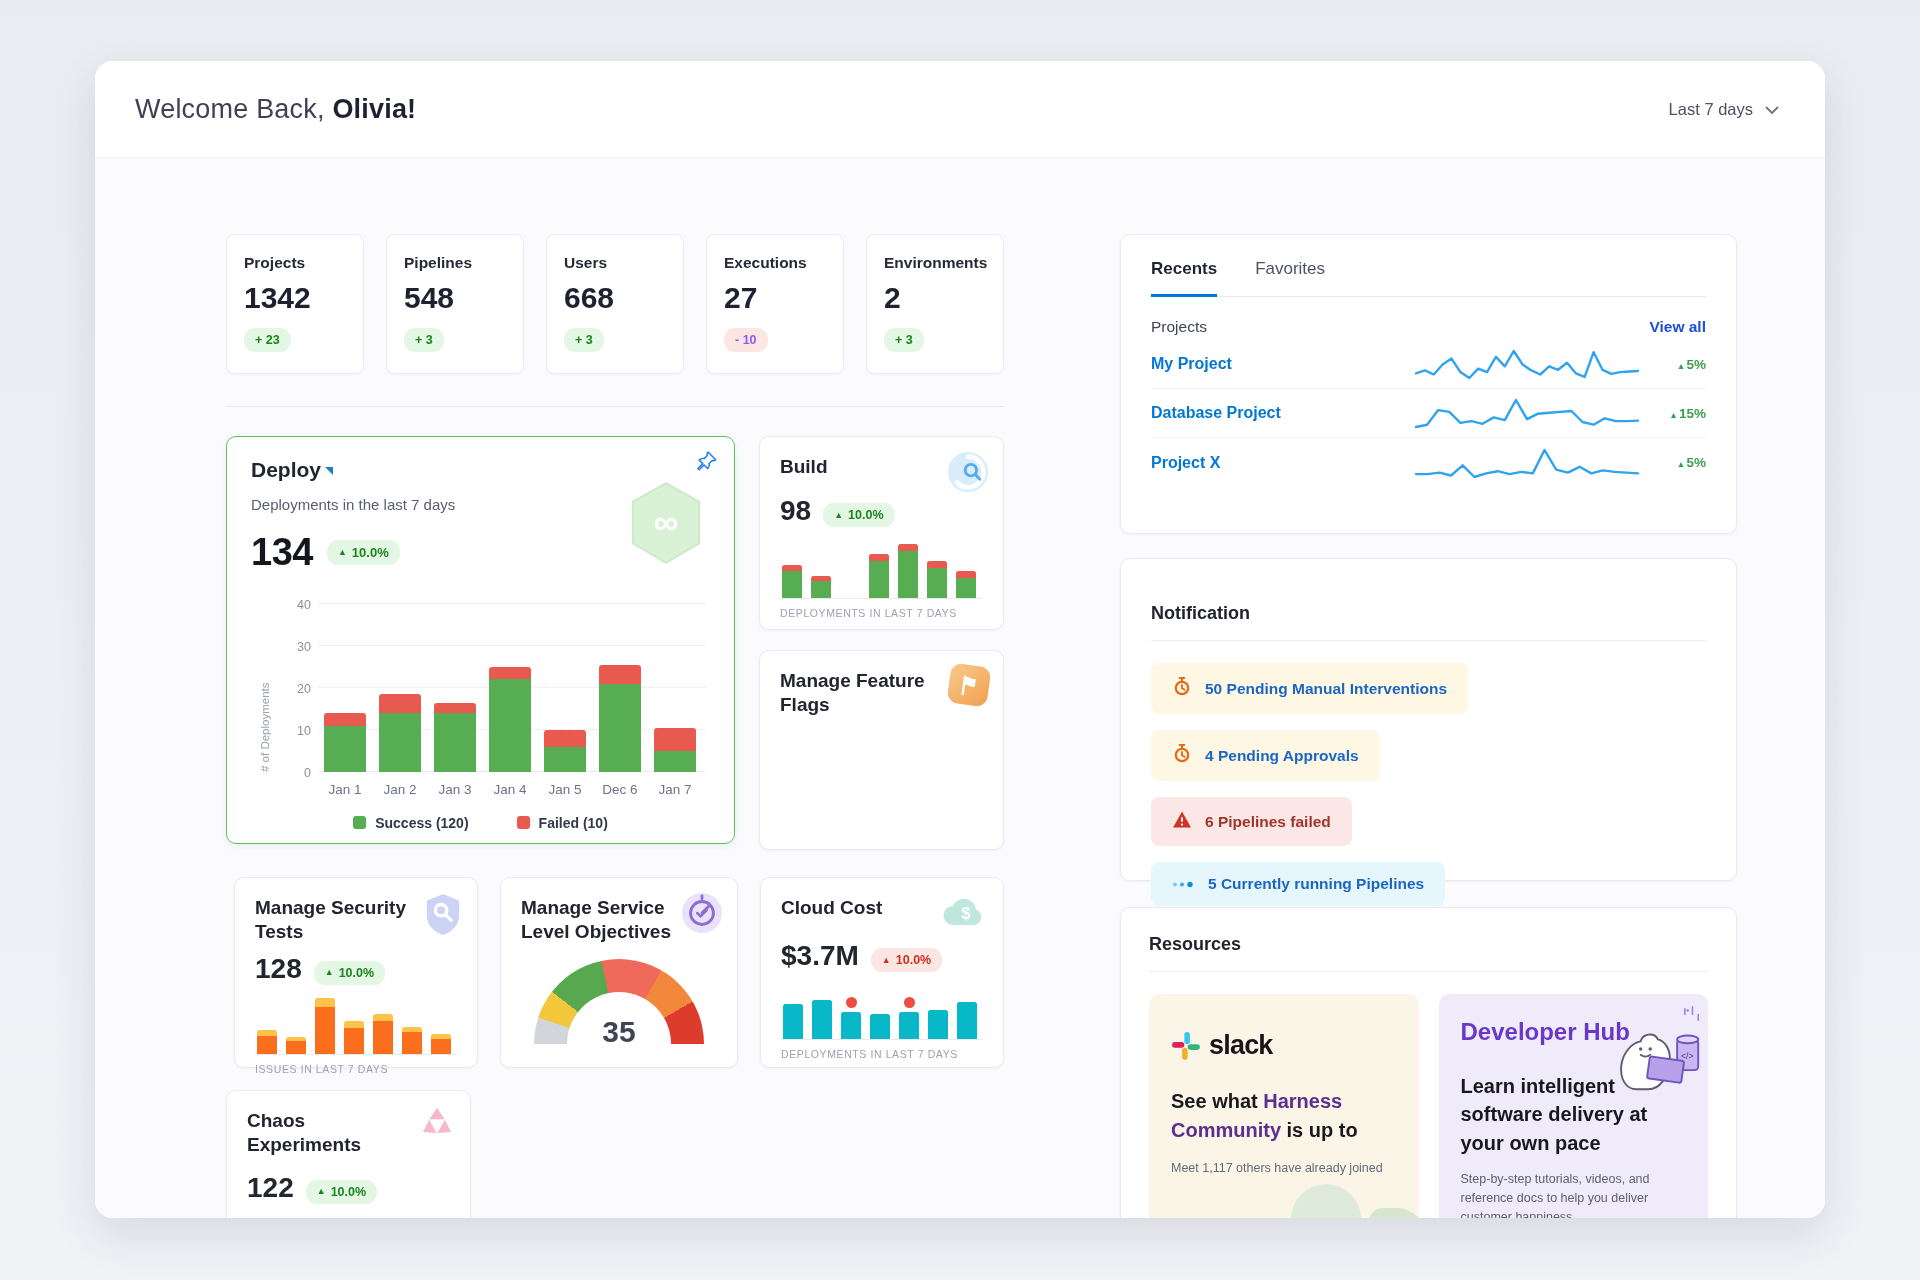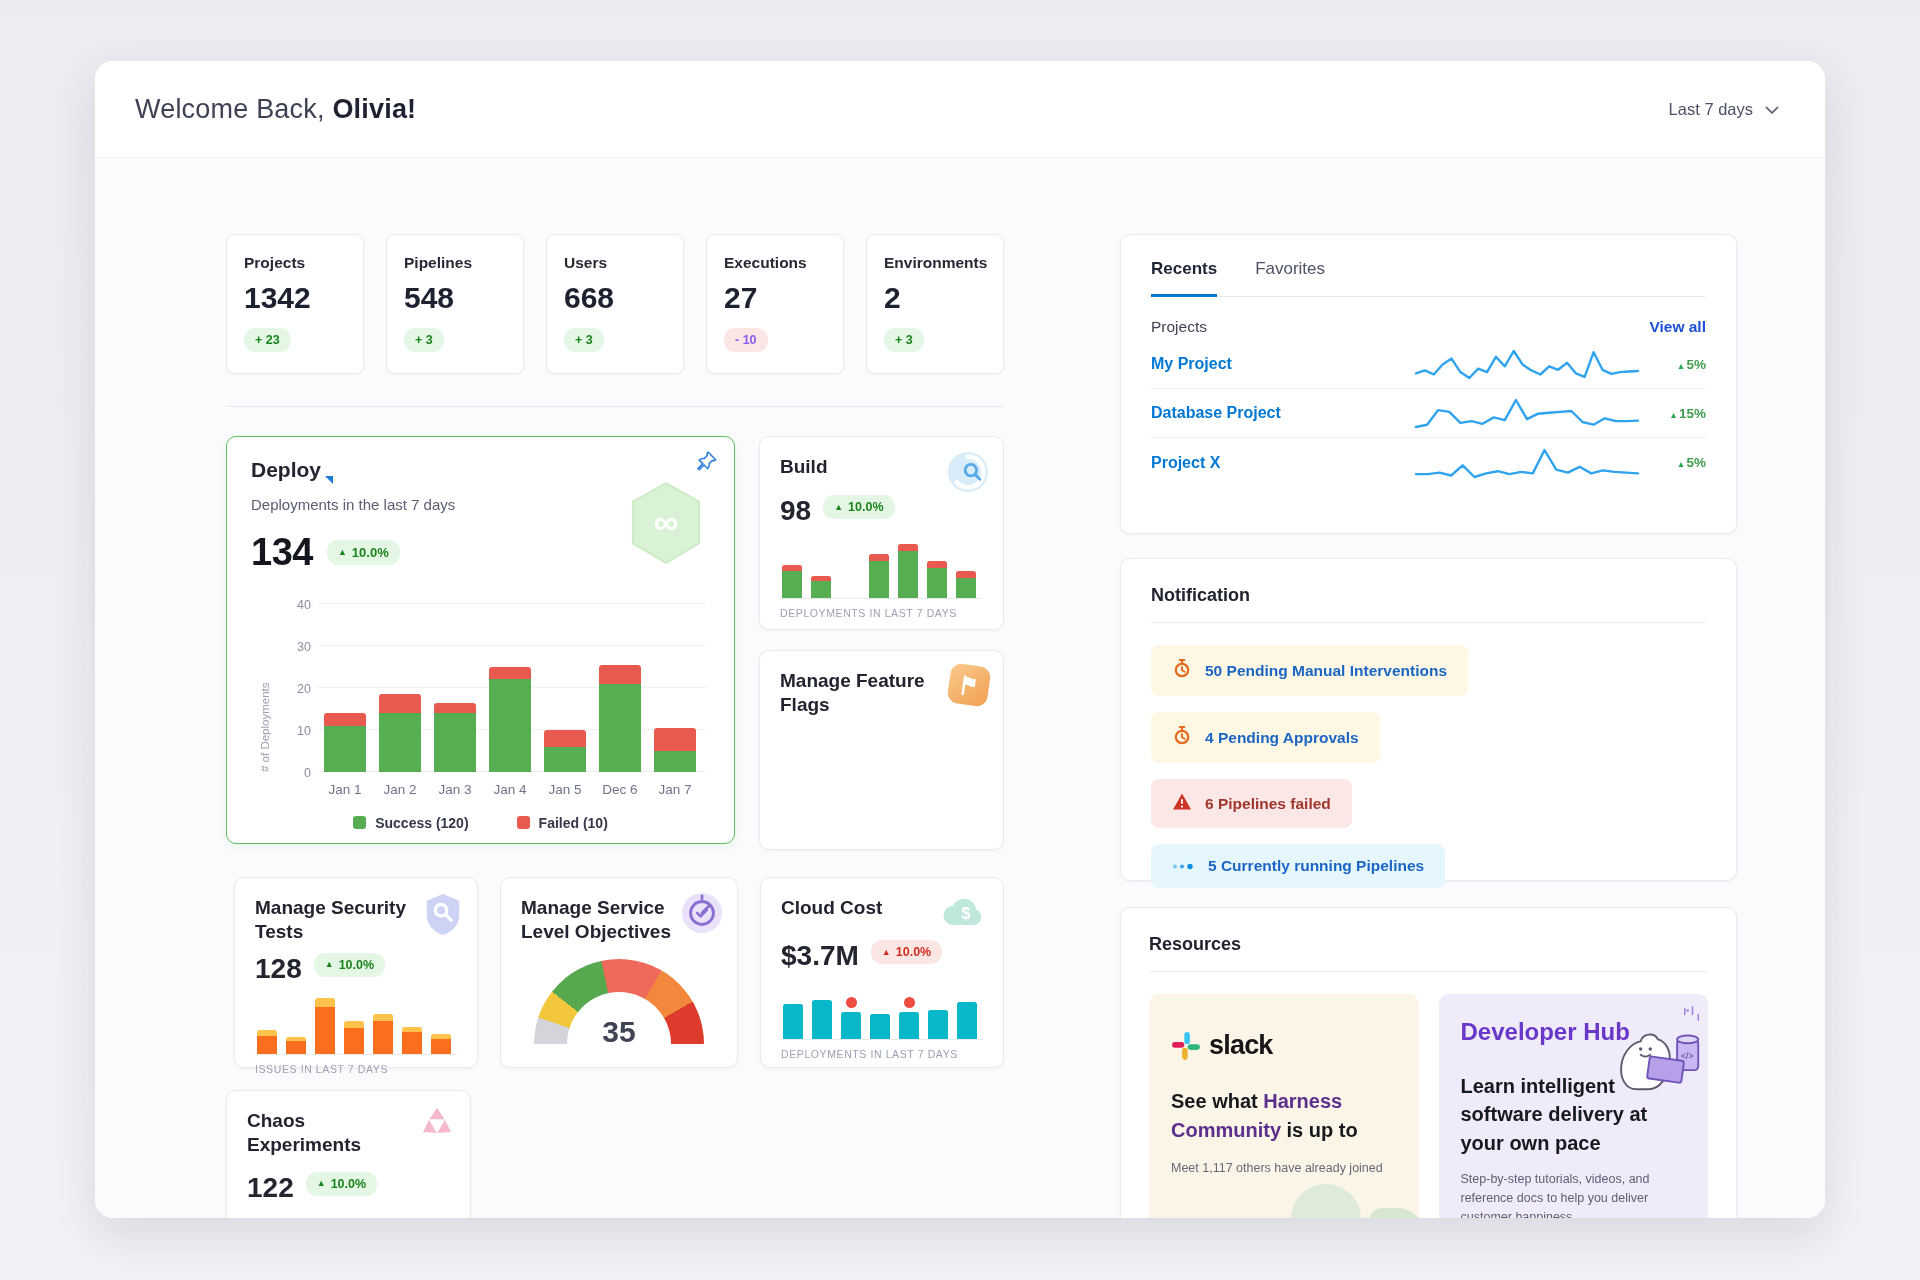--- a/index.html
+++ b/index.html
@@ -30,21 +30,21 @@
   .tri { font-size:9px; line-height:1; }
 
   .hr { border-top:1px solid #E7E9F0; margin:32px 0 29px; width:778px; }
 
   .mod-row { display:flex; gap:24px; }
   .row3 { margin-top:27px; gap:22px;margin-left:8px; }
   .card { background:#fff; border:1px solid #E9EBF2; border-radius:10px; box-shadow:0 1px 3px rgba(30,35,60,.05); }
 
   
   .deploy-card { width:509px; height:408px; border:1.6px solid #5CC05E; border-radius:10px; background:#fff; padding:20px 24px; position:relative; box-shadow:0 2px 8px rgba(70,160,80,.10); }
-  .deploy-title-row { display:flex; align-items:flex-end; gap:4px; }
+  .deploy-title-row { display:flex; align-items:center; gap:4px; }
   .mod-title { font-size:19px; font-weight:800; color:#22242F; line-height:1.28; }
   .deploy-title { font-size:21px; }
   .new-wedge { width:0; height:0; border-top:8px solid #1C7CD6; border-left:8px solid transparent; margin-top:2px; }
   .pin-btn { position:absolute; top:14px; right:16px; cursor:pointer; }
   .deploy-hex { position:absolute; top:44px; right:30px; opacity:.95; }
   .deploy-sub { font-size:15px; color:#5A5E72; margin-top:12px; }
   .big-row { display:flex; align-items:center; gap:14px; margin-top:18px; }
   .big-num { font-size:38px; font-weight:800; color:#15171F; letter-spacing:-.5px; }
   .big-row .pill { font-size:13px; }
 
@@ -62,21 +62,21 @@
   .ax-xrow { display:flex; gap:13px; padding-left:5px; margin-top:10px; }
   .ax-xlab { width:42px; text-align:center; font-size:13.5px; color:#6F7389; }
   .legend { display:flex; justify-content:center; gap:48px; margin-top:18px; }
   .legend-item { display:flex; align-items:center; gap:9px; font-size:14px; color:#34384A; font-weight:600; }
   .swatch { width:13px; height:13px; border-radius:3px; background:#ccc; }
 
   
   .mod-stack { display:flex; flex-direction:column; gap:20px; width:245px; }
   .mini-card { width:245px; padding:18px 20px; position:relative; }
   .h194 { height:194px; } .h201 { height:200px; } .h191 { height:191px; }
-  .mini-num-row { display:flex; align-items:flex-start; gap:12px; margin-top:16px; }
+  .mini-num-row { display:flex; align-items:flex-end; gap:12px; margin-top:16px; }
   .mini-num { font-size:28px; font-weight:800; color:#23252F; }
   .mini-caption { font-size:10.5px; letter-spacing:.6px; color:#9CA0B2; font-weight:500; margin-top:8px; }
   .corner-icon { position:absolute; top:14px; right:14px; }
 
   .mini { display:flex; align-items:flex-end; gap:9px; border-bottom:1px solid #E9EBF1; padding:0 2px; width:202px; margin-top:14px; }
   .mini-col { width:20px; display:flex; flex-direction:column; justify-content:flex-end; align-items:stretch; }
   .mini-seg { width:100%; }
   .mini-seg.cap { border-radius:2.5px 2.5px 0 0; }
   .mini-dot { width:11px; height:11px; border-radius:50%; align-self:center; margin-bottom:4px; }
 
@@ -106,21 +106,21 @@
   .proj-head { display:flex; justify-content:space-between; align-items:center; margin-top:21px; }
   .proj-label { font-size:15.5px; color:#3F4353; font-weight:500; }
   .view-all { font-size:15.5px; color:#1d4ed8; font-weight:700; cursor:pointer; }
   .proj-row { display:flex; align-items:center; height:49px; border-bottom:1px solid #F0F2F6; }
   .proj-row:last-child { border-bottom:none; }
   .proj-name { font-size:16px; font-weight:700; color:#0278D5; cursor:pointer; }
   .spark { margin-left:auto; width:230px; height:40px; flex:0 0 auto; display:flex; align-items:center; }
   .pdelta { width:64px; text-align:right; font-size:13.5px; font-weight:700; color:#3F9D4E; flex:0 0 auto; }
   .pdelta .ptri { font-size:10px; color:#27A84F; margin-right:3px; }
 
-  .notif-panel { margin-top:24px; height:323px; padding:26px 30px; }
+  .notif-panel { margin-top:24px; height:323px; padding:44px 30px; }
   .panel-title { font-size:18px; font-weight:800; color:#21242F; }
   .panel-hr { border-top:1px solid #ECEEF3; margin-top:16px; }
   .notif-list { margin-top:22px; display:flex; flex-direction:column; gap:16px; align-items:flex-start; }
   .notif-pill { display:flex; align-items:center; gap:13px; padding:13px 21px; border-radius:8px; font-size:15.5px; font-weight:700; cursor:pointer; }
   .notif-pill.pending { background:#FEF7E3; color:#1B66C5; }
   .notif-pill.failed { background:#FBE7E6; color:#9F352B; }
   .notif-pill.running { background:#E6F6FD; color:#1B66C5; }
 
   .resources-panel { margin-top:26px; height:380px; padding:26px 28px; }
   .res-cards { display:flex; gap:20px; margin-top:22px; }

